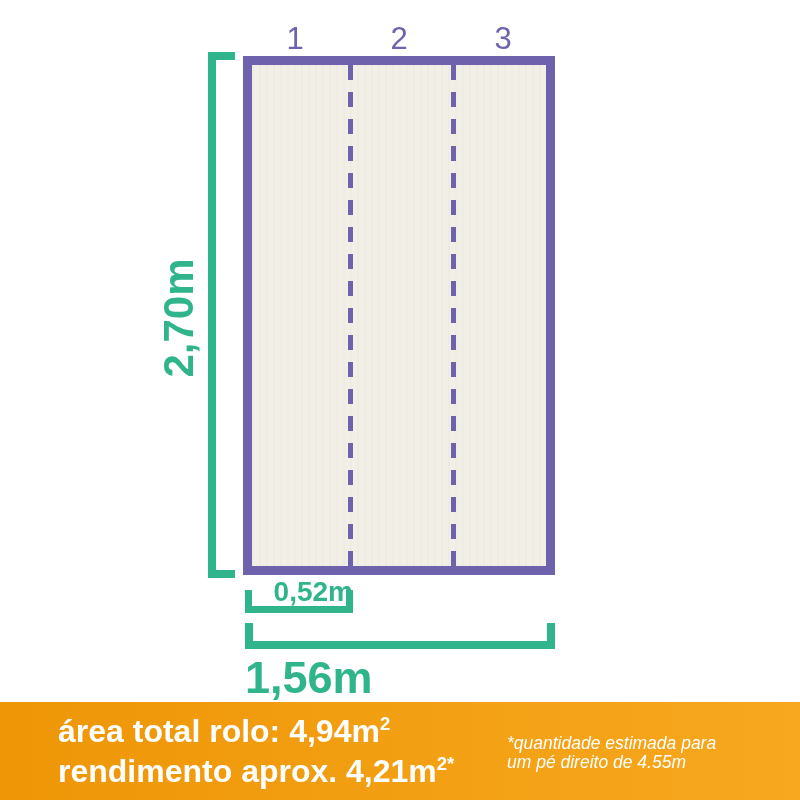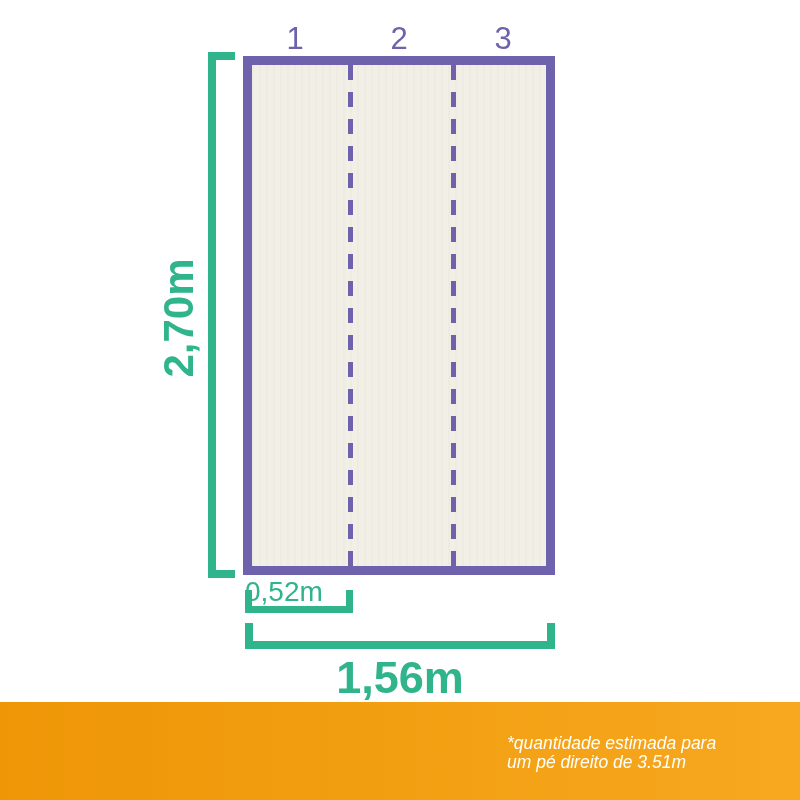--- a/index.html
+++ b/index.html
@@ -78,42 +78,42 @@
     width: 108px; height: 23px;
     box-sizing: border-box;
     border-left: 7px solid var(--green);
     border-right: 7px solid var(--green);
     border-bottom: 7px solid var(--green);
   }
   .sw-label {
     position: absolute;
     left: 245px; top: 577px;
     width: 108px;
-    text-align: left;
+    text-align: right;
     color: var(--green);
     font-size: 28px;
-    font-weight: 400;
+    font-weight: 700;
     line-height: 29px;
   }
 
   
   .tw-bracket {
     position: absolute;
     left: 245px; top: 623px;
     width: 310px; height: 26px;
     box-sizing: border-box;
     border-left: 8px solid var(--green);
     border-right: 8px solid var(--green);
     border-bottom: 8px solid var(--green);
   }
   .tw-label {
     position: absolute;
     left: 245px; top: 652px;
     width: 310px;
-    text-align: center;
+    text-align: left;
     color: var(--green);
     font-size: 45px;
     font-weight: 700;
   }
 
   
   .footer {
     position: absolute;
     left: 0; top: 702px;
     width: 800px; height: 98px;
@@ -162,19 +162,23 @@
   <div class="h-bracket"></div>
   <div class="h-label">2,70m</div>
 
   <div class="sw-bracket"></div>
   <div class="sw-label">0,52m</div>
 
   <div class="tw-bracket"></div>
   <div class="tw-label">1,56m</div>
 
   <div class="footer">
+    <div class="footer-main">
+      <div class="stat-line"><span>área total rolo: 4,94m</span><sup>2</sup></div>
+      <div class="stat-line"><span>rendimento aprox. 4,21m</span><sup>2*</sup></div>
+    </div>
     <div class="footer-note">
       <div>*quantidade estimada para</div>
-      <div>um pé direito de 3.51m</div>
+      <div>um pé direito de 4.55m</div>
     </div>
   </div>
 
 </div>
 
 </body></html>

